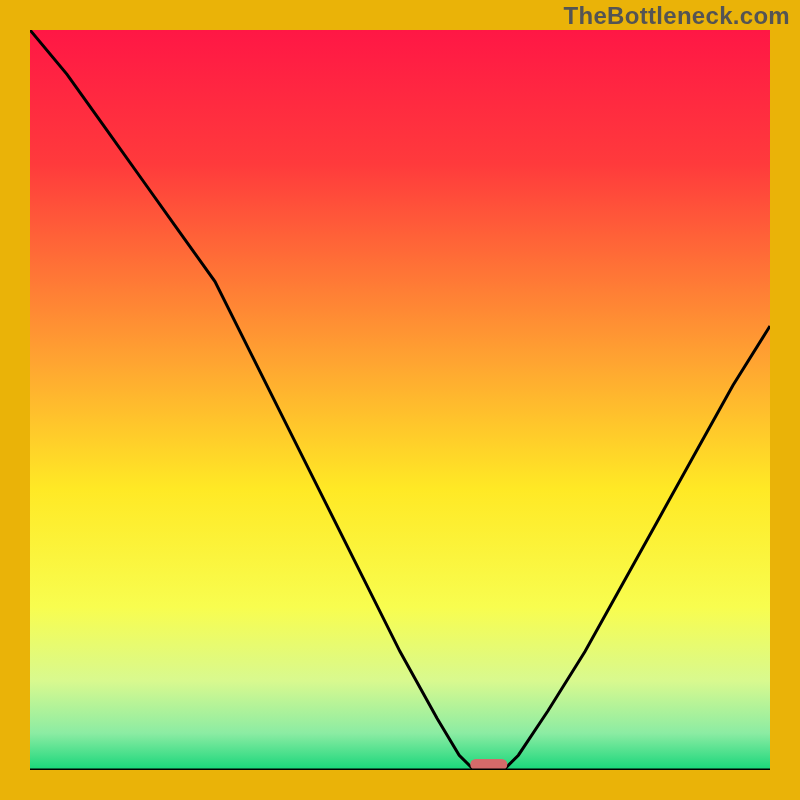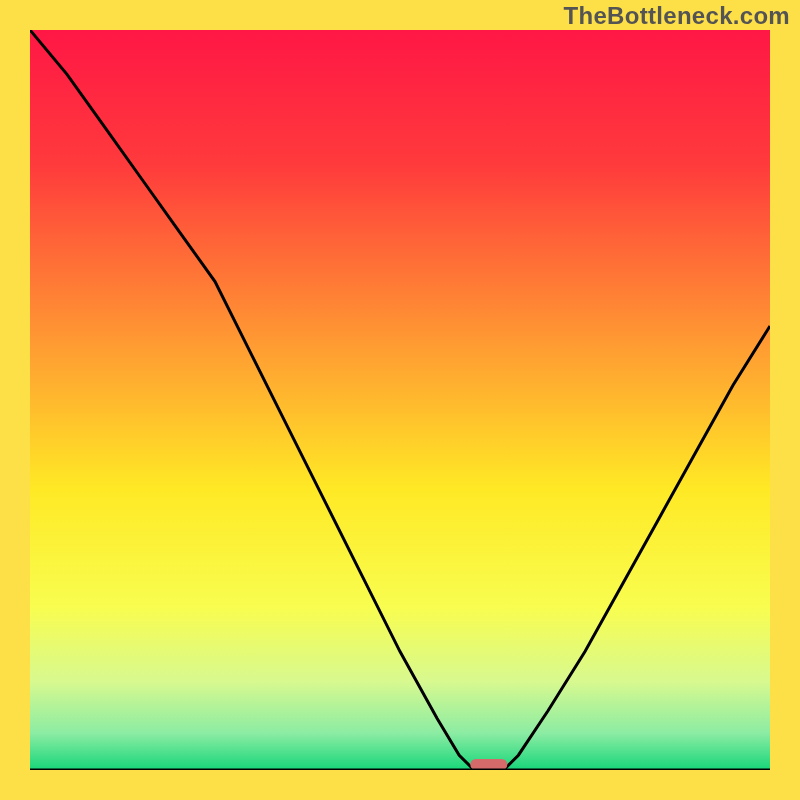--- a/index.html
+++ b/index.html
@@ -7,21 +7,21 @@
     padding: 0;
     width: 800px;
     height: 800px;
     background: #000;
     overflow: hidden;
   }
   .frame {
     position: relative;
     width: 800px;
     height: 800px;
-    background: #fde047;
+    background: #eab308;
   }
   .watermark {
     position: absolute;
     top: 2px;
     right: 10px;
     font-family: Arial, Helvetica, sans-serif;
     font-size: 24px;
     font-weight: 600;
     color: #545454;
     letter-spacing: 0.3px;

